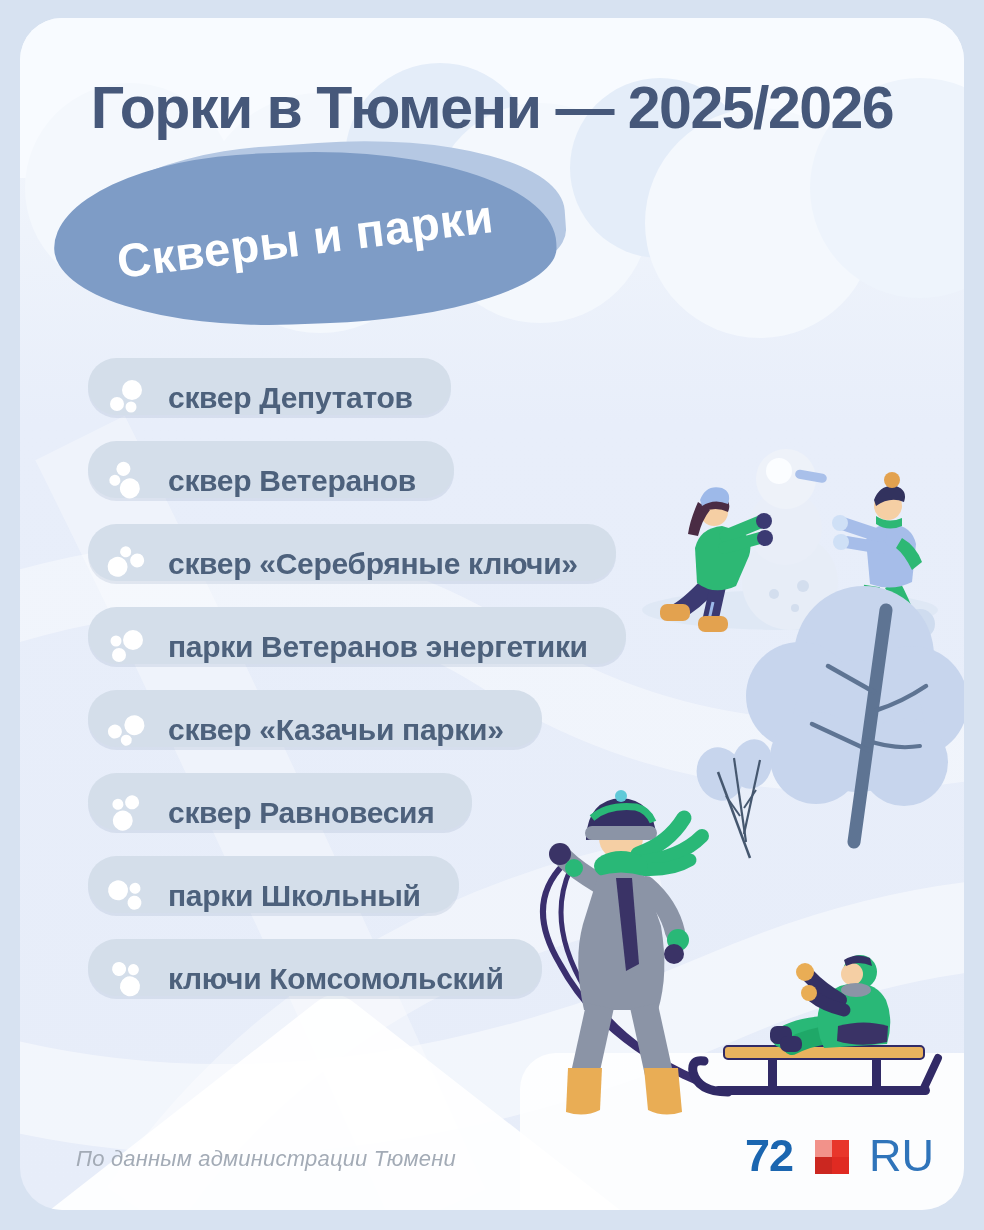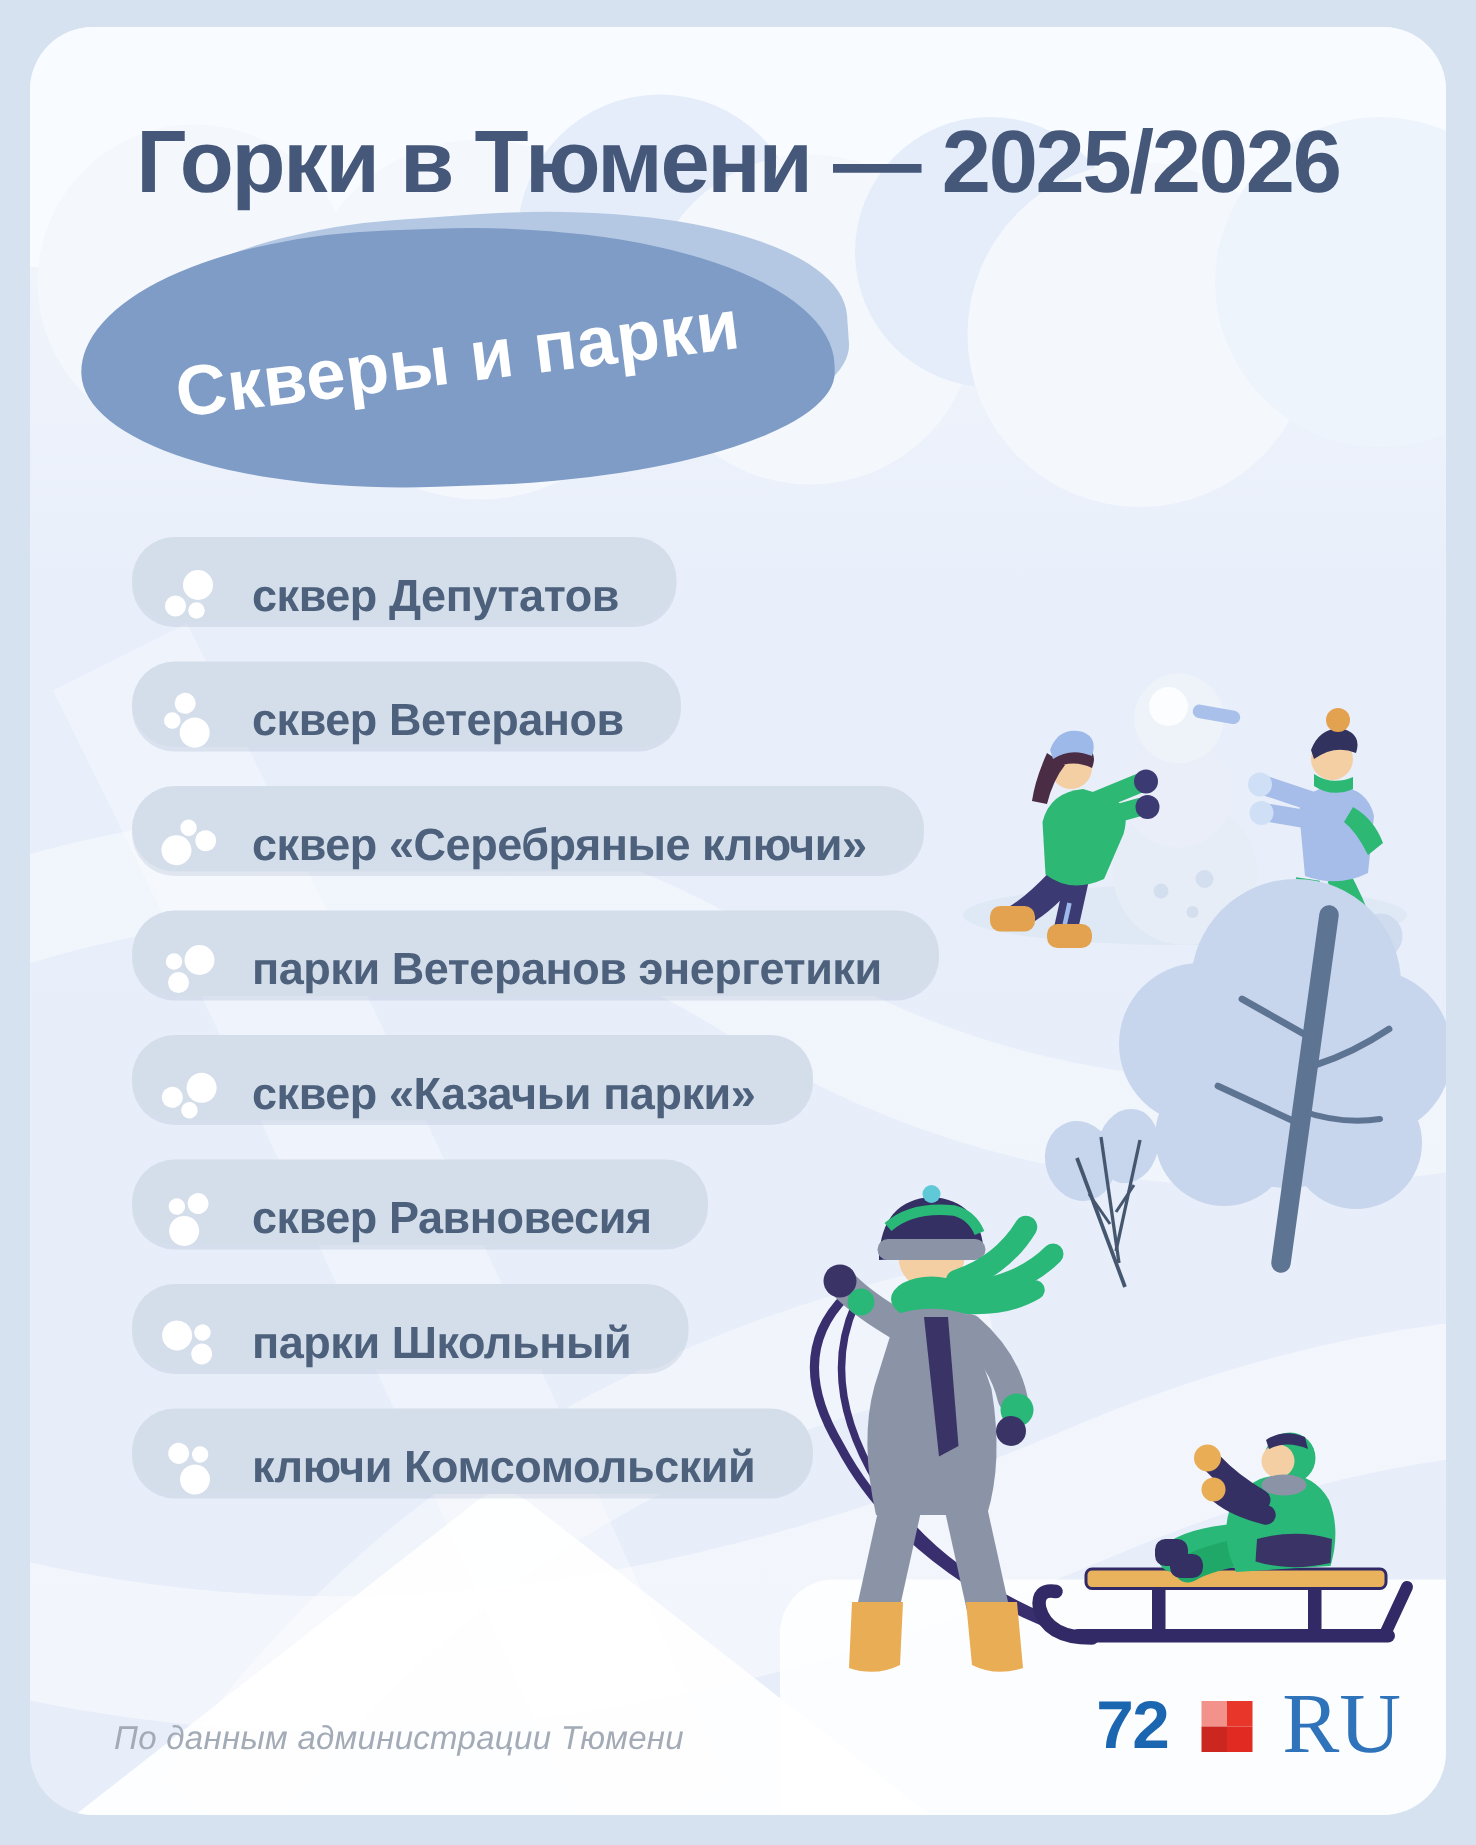--- a/index.html
+++ b/index.html
@@ -46,21 +46,21 @@
   .sled-scene{left:468px;top:756px;width:466px;height:358px;}
 
   
   .source-note{position:absolute;left:56px;bottom:38px;font-size:22px;color:#a3abb6;letter-spacing:.2px;font-style:italic;}
   .brand{position:absolute;right:30px;bottom:28px;display:flex;align-items:center;cursor:pointer;gap:18px;}
   .brand .b72{font-size:45px;font-weight:800;color:#1b66b0;letter-spacing:-1px;}
   .brand .redsq{width:34px;height:34px;margin:2px 2px 0 4px;display:grid;grid-template-columns:1fr 1fr;grid-template-rows:1fr 1fr;}
   .brand .redsq i{display:block;}
   .brand .q1{background:#f2928a;} .brand .q2{background:#e8362b;}
   .brand .q3{background:#cb2720;} .brand .q4{background:#e02a22;}
-  .brand .bru{font-size:57px;font-weight:400;color:#2f74ba;letter-spacing:0;font-family:Liberation Serif, serif;}
+  .brand .bru{font-size:45px;font-weight:400;color:#2f74ba;letter-spacing:0;}
 </style>
 </head>
 <body>
 
 <div class="canvas">
   <div class="card">
 
     <svg class="decor" viewBox="0 0 944 1192" width="944" height="1192">
       <rect x="-40" y="-40" width="1024" height="200" fill="#f8fbff"></rect>
       <circle cx="110" cy="170" r="105" fill="#f4f8fd"></circle>

